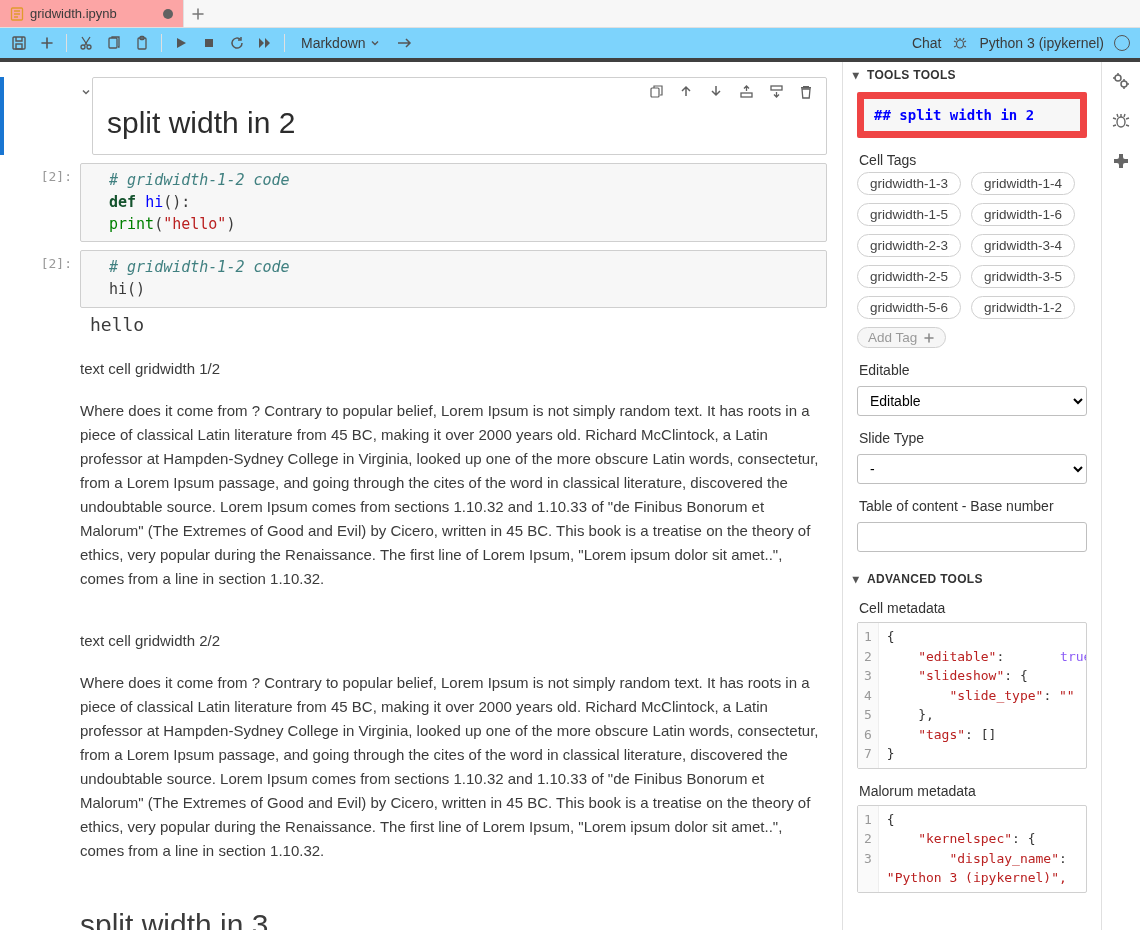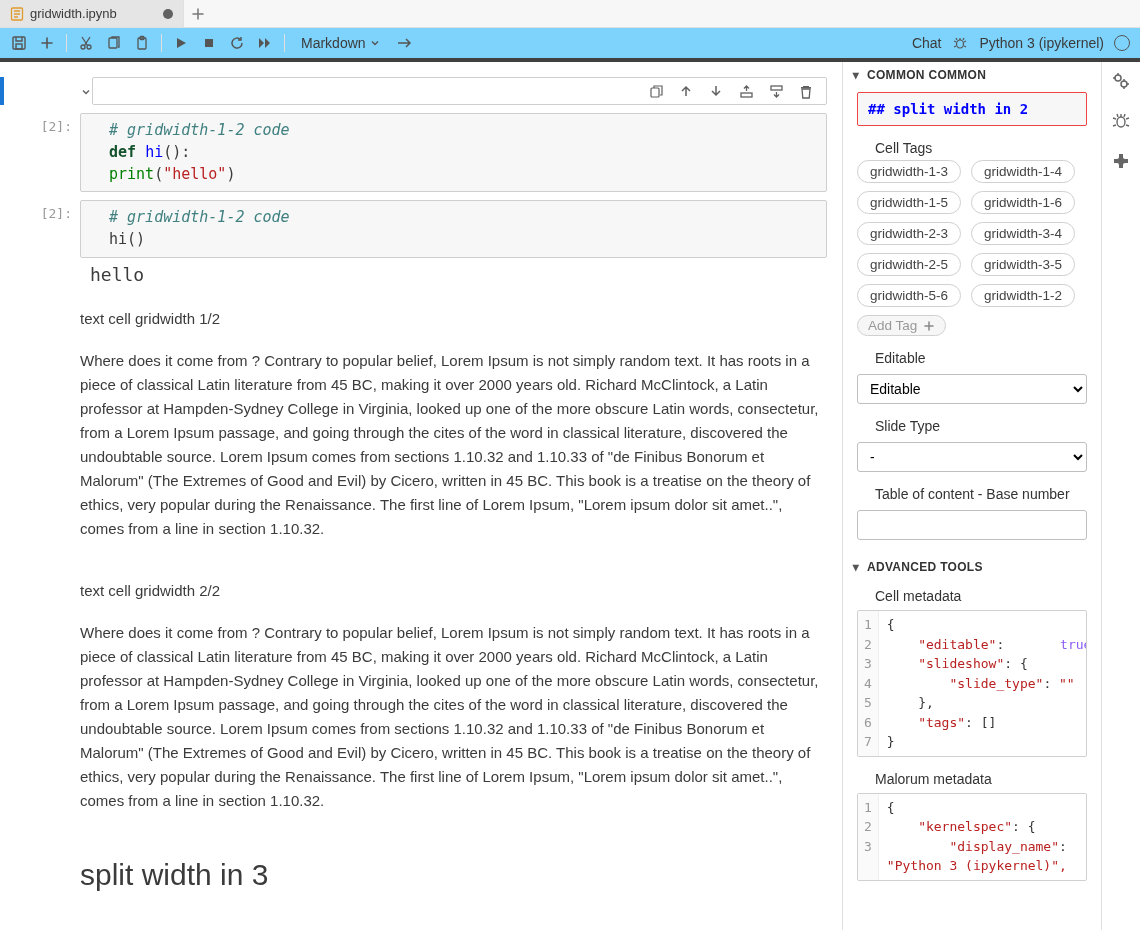--- a/index.html
+++ b/index.html
@@ -5,21 +5,21 @@
   html, body {
     margin: 0; padding: 0; width: 1140px; height: 930px; overflow: hidden;
     font-family: -apple-system, BlinkMacSystemFont, "Segoe UI", Helvetica, Arial, sans-serif;
     background: #fff; color: #3b3b3b; font-size: 14px;
   }
   .app { display: flex; flex-direction: column; width: 1140px; height: 930px; }
   .topbar { height: 27px; border-bottom: 1px solid #e0e0e0; display: flex; align-items: center; background: #f7f7f7; }
   .tab-strip { display: flex; align-items: stretch; height: 100%; }
   .tab {
     display: flex; align-items: center; padding: 0 10px; height: 100%; border-right: 1px solid #e0e0e0;
-    background: #e5e5e5; gap: 6px; cursor: pointer; font-size: 13px;
+    background: #fca5a5; gap: 6px; cursor: pointer; font-size: 13px;
   }
   .tab .nb-icon { width: 14px; height: 14px; display: inline-flex; align-items: center; justify-content: center; }
   .tab .dirty { width: 10px; height: 10px; border-radius: 50%; background: #616161; margin-left: 40px; }
   .tab-add { width: 28px; display: flex; align-items: center; justify-content: center; color: #616161; cursor: pointer; }
   .toolbar {
     height: 30px; border-bottom: 4px solid #404040; display: flex; align-items: center; padding: 0 10px;
     gap: 10px; background: #7dd3fc;
   }
   .tb-group { display: flex; align-items: center; gap: 10px; }
   .tb-btn { width: 18px; height: 18px; display: flex; align-items: center; justify-content: center; color: #555; cursor: pointer; }
@@ -71,24 +71,24 @@
   .sidebar { width: 258px; display: flex; flex-direction: column; border-right: 1px solid #e0e0e0; background: #fff; overflow-y: auto; }
   .sidebar::-webkit-scrollbar { width: 12px; }
   .sidebar::-webkit-scrollbar-thumb { background: #d0d0d0; }
   .panel-head {
     display: flex; align-items: center; gap: 6px; padding: 6px 10px 6px 8px;
     font-size: 12px; font-weight: 700; letter-spacing: 0.3px; color: #333; cursor: pointer;
   }
   .panel-head .caret { width: 10px; text-align: center; color: #555; }
   .panel-body { padding: 4px 14px 14px 14px; }
   .activecell-box {
-    border: 1px solid #ef4444; background: #f7f7f7; border-radius: 2px; padding: 8px 10px;
+    border: 7px solid #ef4444; background: #f7f7f7; border-radius: 2px; padding: 8px 10px;
     font-family: Menlo, Consolas, monospace; font-size: 14px; color: #0000ff; font-weight: bold;
   }
-  .section-label { font-size: 14px; color: #333; margin: 14px 0 4px 18px; }
+  .section-label { font-size: 14px; color: #333; margin: 14px 0 4px 2px; }
   .tags { display: flex; flex-wrap: wrap; gap: 8px 10px; }
   .tag {
     border: 1px solid #d0d0d0; border-radius: 14px; padding: 3px 12px; font-size: 13.5px;
     color: #444; background: #fff; cursor: pointer;
   }
   .addtag {
     display: inline-flex; align-items: center; gap: 6px; border: 1px solid #d0d0d0;
     border-radius: 14px; padding: 2px 10px; color: #999; font-size: 13.5px; background: #f6f6f6; cursor: pointer;
   }
   select.panel-sel {
@@ -268,20 +268,21 @@
                       <path d="M7.5 8v5M5 10.5l2.5 2.5L10 10.5"></path>
                     </svg>
                   </span>
                 <span class="ico">
                     <svg width="14" height="15" viewBox="0 0 14 15" fill="#616161">
                       <path d="M2 3h10v1.5H2z M4 2h6v1H4z"></path>
                       <path d="M3 5h8l-.8 9H3.8z" fill="none" stroke="#616161" stroke-width="1.3"></path>
                     </svg>
                   </span>
               </div>
+              <h2>split width in 2</h2>
             </div>
           </div>
         </div>
 
         <div class="cell">
           <div class="prompt">[2]:</div>
           <div class="content">
             <div class="codecell"><span class="c-comment"># gridwidth-1-2 code</span><br><span class="c-kw">def</span> <span class="c-fn">hi</span><span>():</span><br><span>    </span><span class="c-builtin">print</span><span>(</span><span class="c-str">"hello"</span><span>)</span></div>
           </div>
         </div>
@@ -315,21 +316,21 @@
             <h2 class="h">split width in 3</h2>
           </div>
         </div>
 
       </div>
     </div>
 
     <div class="sidebar">
       <div class="panel-head">
         <span class="caret">▾</span>
-        <span>COMMON COMMON</span>
+        <span>TOOLS TOOLS</span>
       </div>
       <div class="panel-body">
         <div class="activecell-box">## split width in 2</div>
 
         <div class="section-label">Cell Tags</div>
         <div class="tags">
           <span class="tag">gridwidth-1-3</span>
           <span class="tag">gridwidth-1-4</span>
           <span class="tag">gridwidth-1-5</span>
           <span class="tag">gridwidth-1-6</span>

